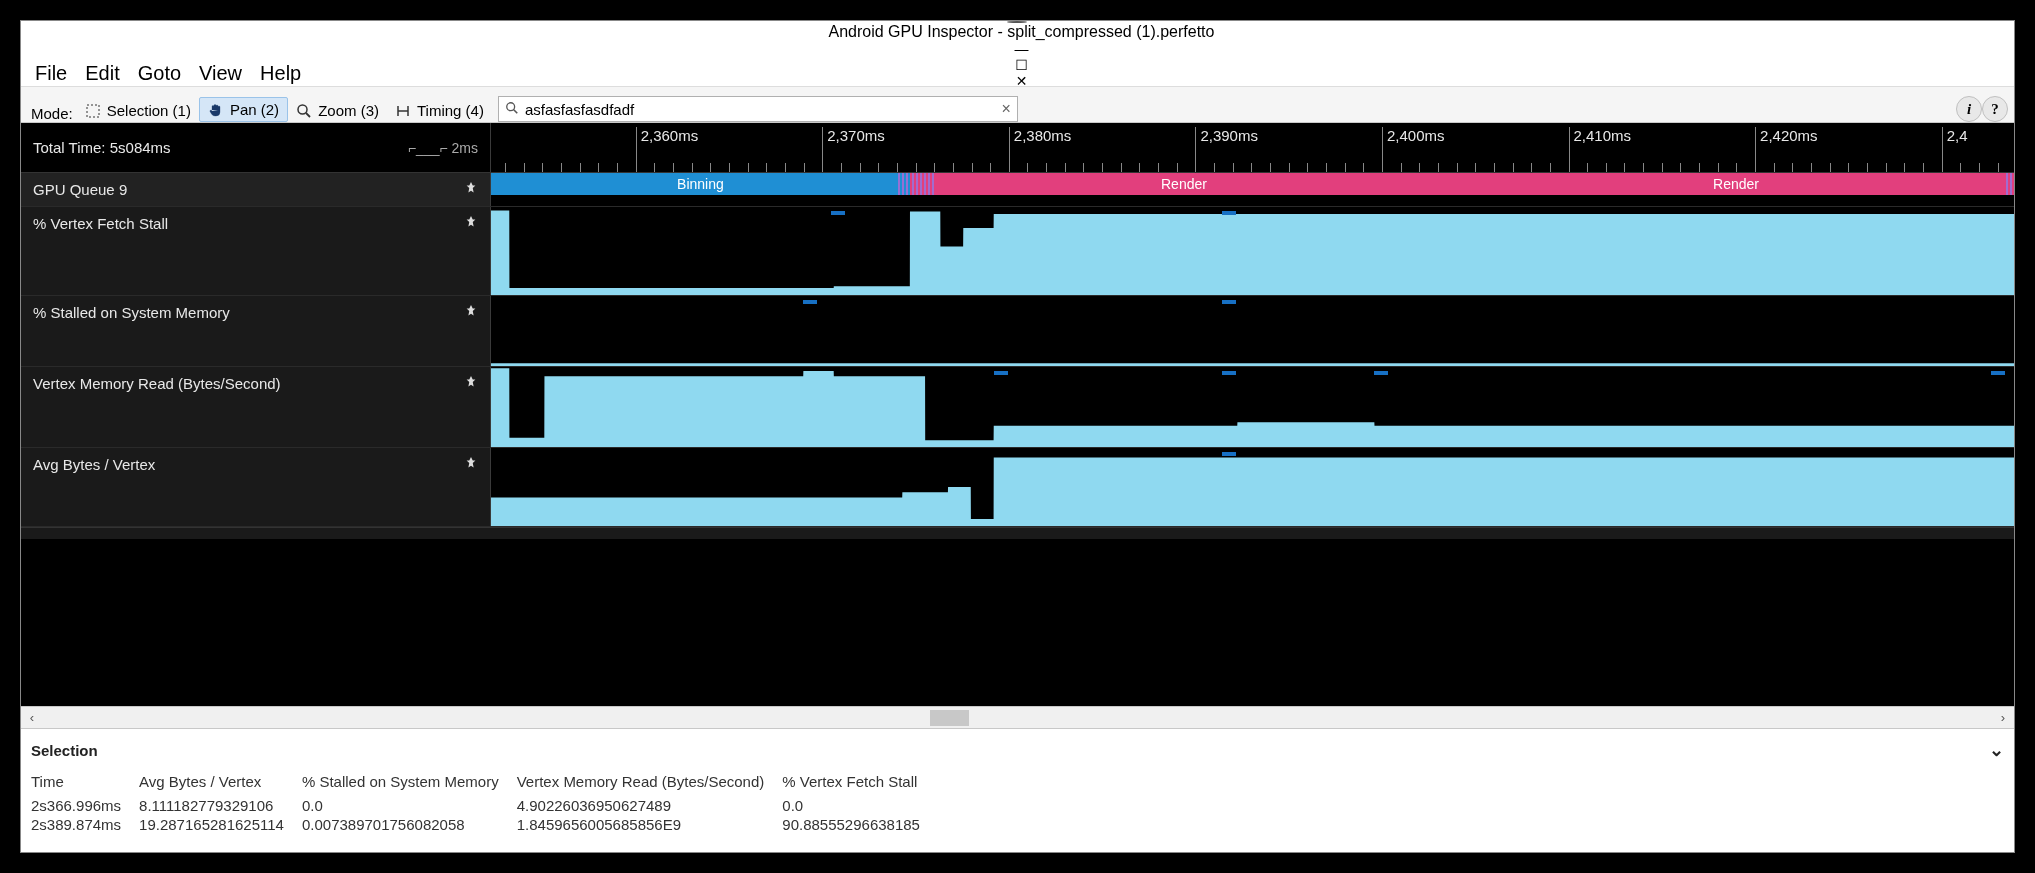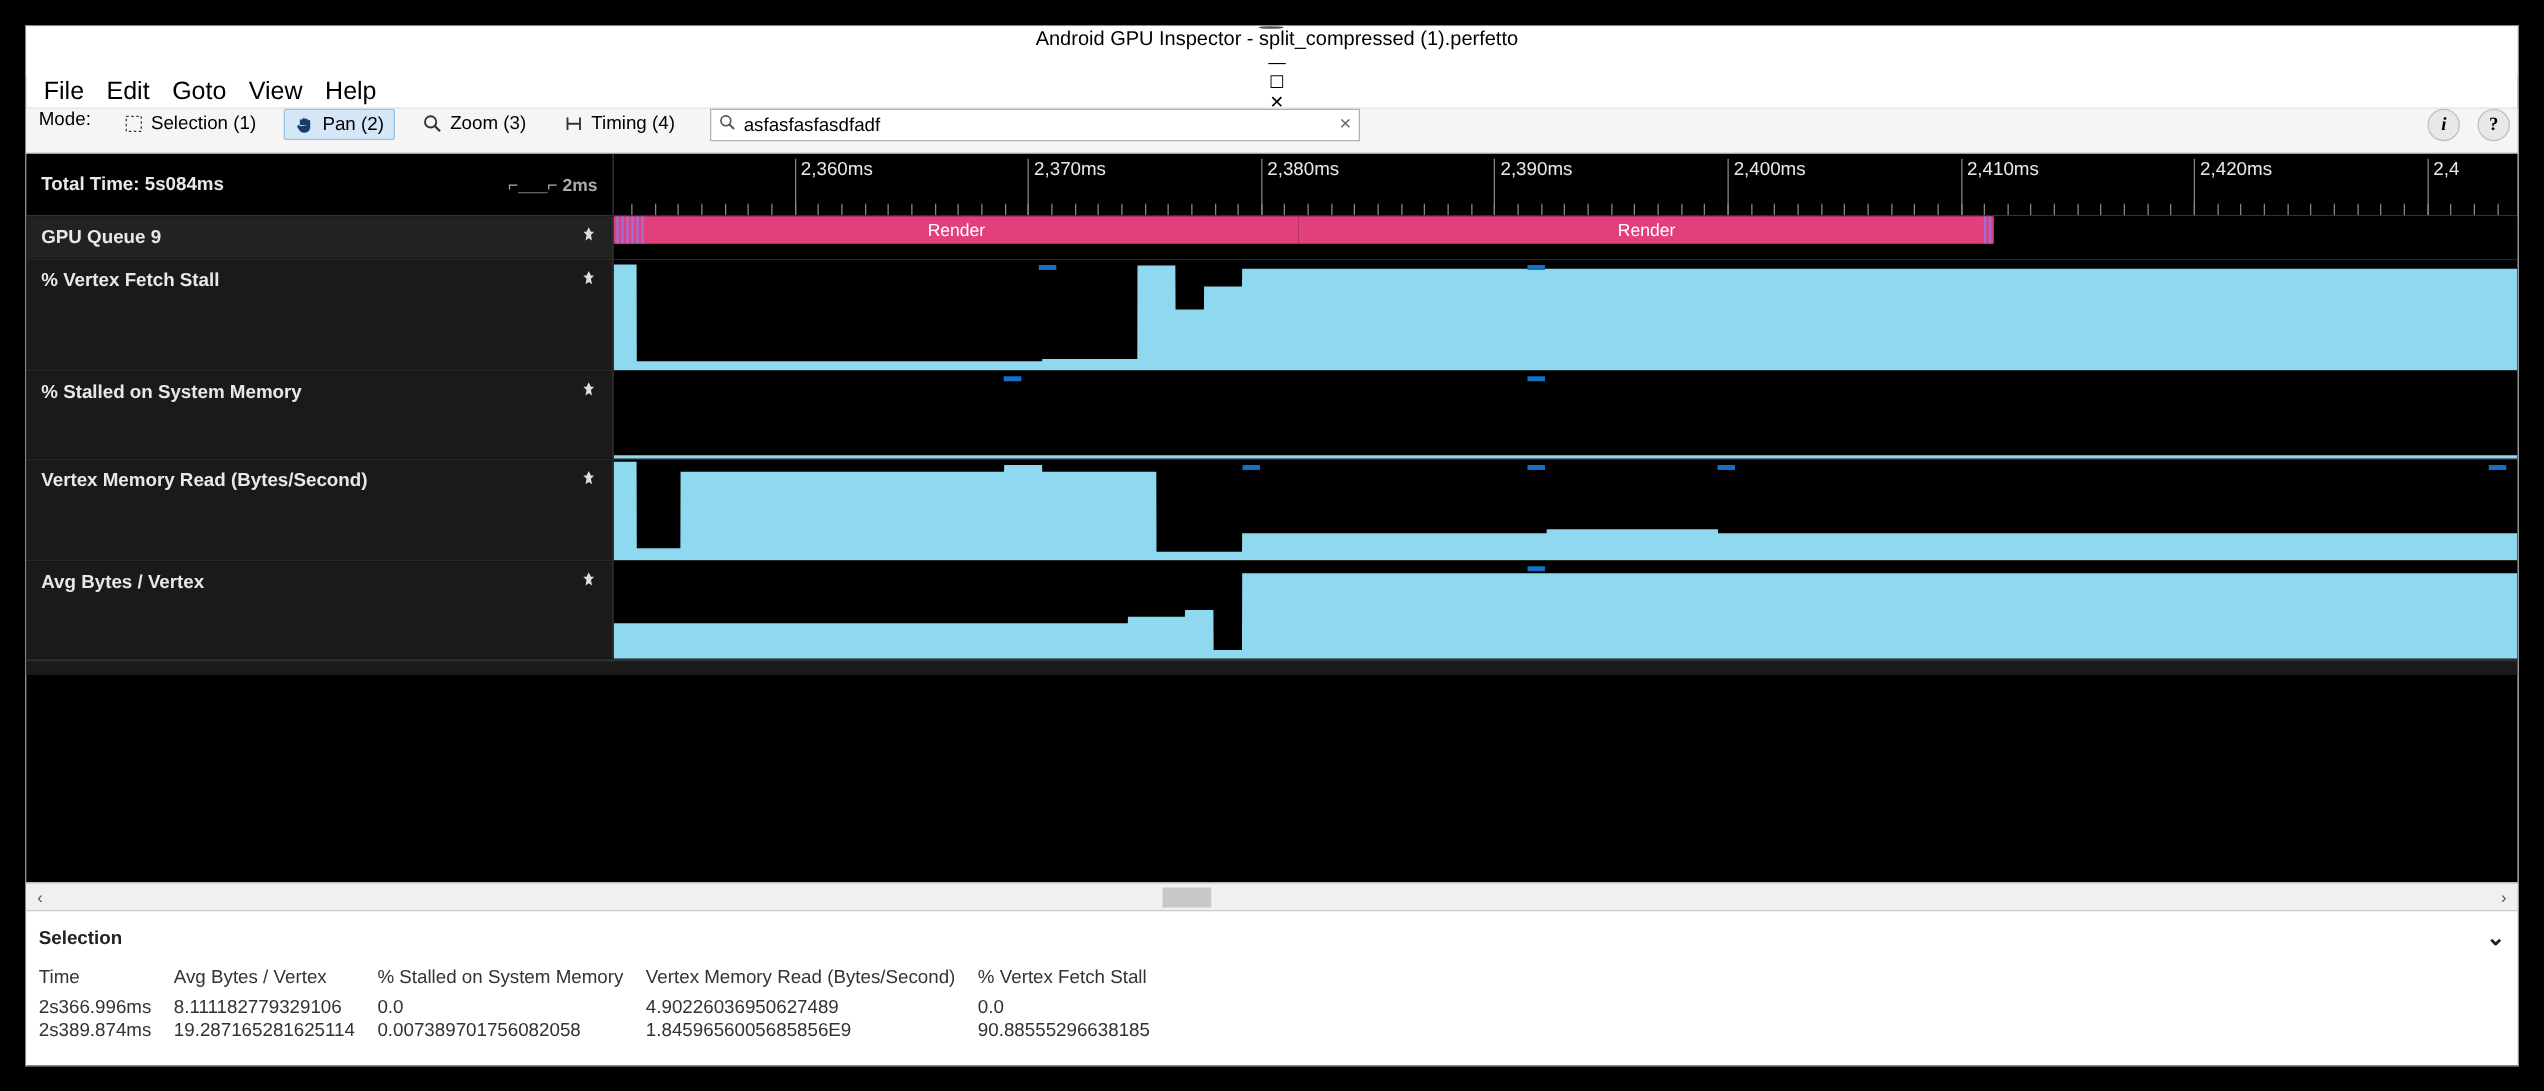--- a/index.html
+++ b/index.html
@@ -46,23 +46,23 @@
     padding: 0 6px;
     font-size: 20px;
     gap: 2px;
     border-bottom: 1px solid #ddd;
   }
   .menubar span { padding: 2px 8px; }
   
   .modebar {
     height: 36px;
     display: flex;
-    align-items: flex-start;
+    align-items: flex-end;
     padding: 0 6px;
-    gap: 14px;
+    gap: 0;
     border-bottom: 1px solid #c8c8c8;
     background: #f5f5f5;
     font-size: 15px;
   }
   .modebar .label { padding: 0 4px; }
   .mode-btn {
     display: flex; align-items: center; gap: 6px;
     padding: 3px 8px;
     border-radius: 2px;
   }
@@ -97,21 +97,20 @@
   }
   .time-header {
     height: 50px;
     display: flex;
     border-bottom: 1px solid #333;
   }
   .left-col {
     width: 470px;
     flex-shrink: 0;
     border-right: 1px solid #3a3a3a;
-    font-weight: bold;
   }
   .time-header .left-col {
     display:flex; align-items:center; padding:0 12px;
     justify-content: space-between;
   }
   .time-header .scale-ind { color:#aaa; font-size:14px;}
   .time-ruler {
     flex: 1;
     position: relative;
     overflow: hidden;
@@ -380,20 +379,25 @@
       <div class="left-col gpu">
         <span>GPU Queue 9</span>
         <span>
           <svg class="pin" viewBox="0 0 16 16">
               <path d="M8 1l2 4h3l-3 3 1 5-3-2-3 2 1-5-3-3h3z" fill="#ddd"></path>
             </svg>
         </span>
       </div>
       <div class="track-body">
         <div class="gpu-phases" id="gpu-phases">
+            <div class="phase binning" style="width: 27.5%;">Binning<div class="stripes" style="right: 2px;">
+                <i></i>
+                <i></i>
+                <i></i>
+              </div></div>
             <div class="phase render" style="width: 36%;">Render<div class="stripes" style="left: 2px;">
                 <i></i>
                 <i></i>
                 <i></i>
                 <i></i>
                 <i></i>
                 <i></i>
               </div></div>
             <div class="phase render" style="width: 36.5%;">Render<div class="stripes" style="right: 2px;">
                 <i></i>

